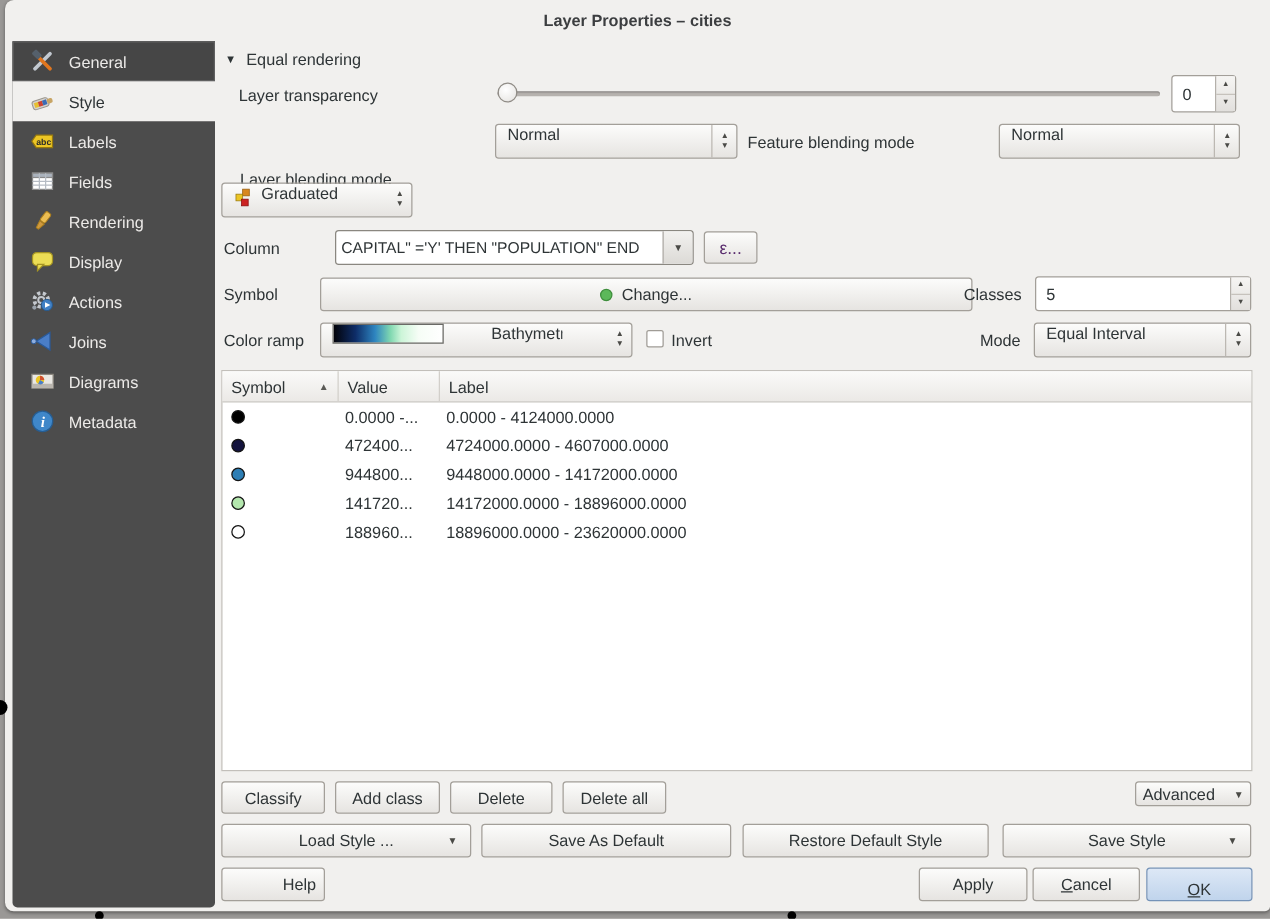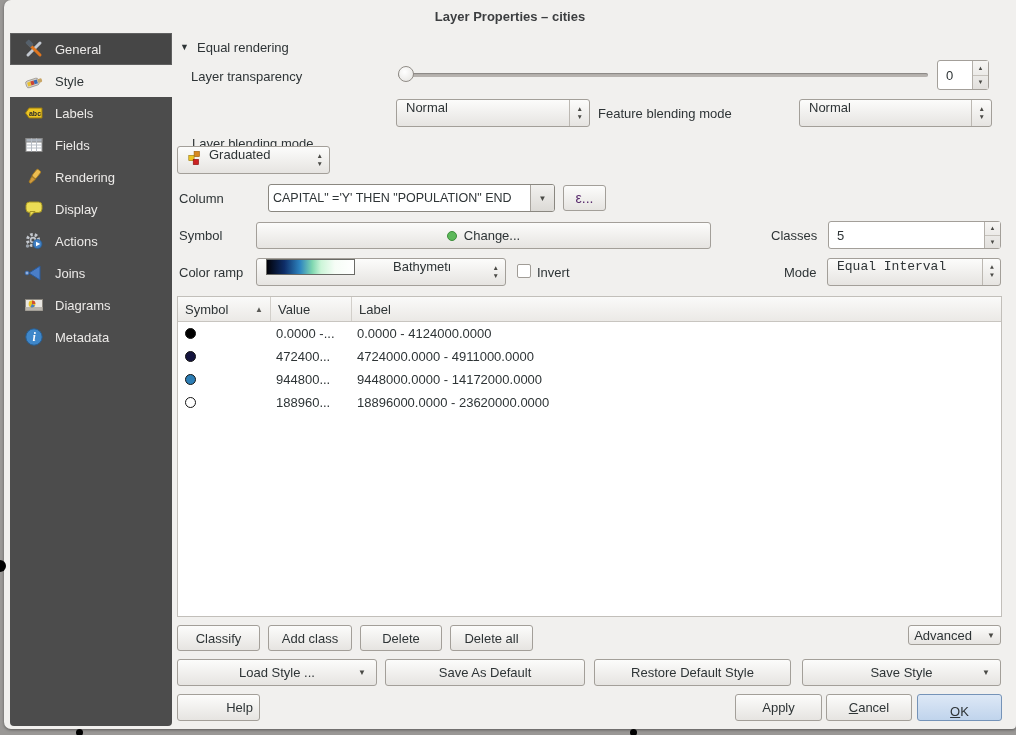--- a/index.html
+++ b/index.html
@@ -281,21 +281,21 @@
   </div>
 
   <span class="lbl" style="left:175px;top:191px;">Column</span>
   <div class="combo-edit" style="left:264px;top:184px;width:287px;height:28px;">
     <span class="combo-edit-text">CAPITAL" ='Y' THEN "POPULATION" END</span>
     <span class="drop-btn">▼</span>
   </div>
   <button class="btn" style="left:559px;top:185px;width:43px;height:26px;color:#5a2d6e;font-size:14px;">ε...</button>
 
   <span class="lbl" style="left:175px;top:228px;">Symbol</span>
-  <button class="btn" style="left:252px;top:222px;width:455px;height:27px;">
+  <button class="btn" style="left:252px;top:222px;width:522px;height:27px;">
     <span class="dot-green"></span>
     <span>Change...</span>
   </button>
   <span class="lbl" style="left:767px;top:228px;">Classes</span>
   <div class="spinbox" style="left:824px;top:221px;width:173px;height:28px;">
     <span class="spin-val">5</span>
     <span class="spin-btns">
         <span class="sb">▲</span>
         <span class="sb">▼</span>
       </span>
@@ -306,21 +306,21 @@
     <span class="ramp-swatch" style="background: linear-gradient(to right, rgb(2, 2, 8) 0%, rgb(14, 45, 104) 20%, rgb(46, 133, 192) 38%, rgb(127, 215, 176) 52%, rgb(204, 245, 216) 62%, rgb(246, 253, 246) 78%, rgb(255, 255, 255) 100%);"></span>
     <span class="combo-text">Bathymetry</span>
     <span class="spins" style="border-left:none;">
         <span>▲</span>
         <span>▼</span>
       </span>
   </div>
   <span class="checkbox" style="left:513px;top:264px;"></span>
   <span class="lbl" style="left:533px;top:265px;">Invert</span>
   <span class="lbl" style="left:780px;top:265px;">Mode</span>
-  <div class="combo" style="left:823px;top:258px;width:174px;height:28px;font-family:Liberation Mono, monospace;">
+  <div class="combo" style="left:823px;top:258px;width:174px;height:28px;">
     <span class="combo-text">Equal Interval</span>
     <span class="spins">
         <span>▲</span>
         <span>▼</span>
       </span>
   </div>
 
   <div class="tbl">
     <div class="tbl-header">
       <div class="th th-symbol">
@@ -340,28 +340,35 @@
           <span class="class-dot" style="background: rgb(0, 0, 0);"></span>
         </div>
       <div class="td-value">0.0000 -...</div>
       <div class="td-label">0.0000 - 4124000.0000</div>
     </div>
     <div class="trow">
       <div class="td-symbol">
           <span class="class-dot" style="background: rgb(20, 20, 62);"></span>
         </div>
       <div class="td-value">472400...</div>
-      <div class="td-label">4724000.0000 - 4911000.0000</div>
+      <div class="td-label">4724000.0000 - 4607000.0000</div>
     </div>
     <div class="trow">
       <div class="td-symbol">
           <span class="class-dot" style="background: rgb(45, 126, 181);"></span>
         </div>
       <div class="td-value">944800...</div>
       <div class="td-label">9448000.0000 - 14172000.0000</div>
+    </div>
+    <div class="trow">
+      <div class="td-symbol">
+          <span class="class-dot" style="background: rgb(180, 231, 174);"></span>
+        </div>
+      <div class="td-value">141720...</div>
+      <div class="td-label">14172000.0000 - 18896000.0000</div>
     </div>
     <div class="trow">
       <div class="td-symbol">
           <span class="class-dot" style="background: rgb(255, 255, 255);"></span>
         </div>
       <div class="td-value">188960...</div>
       <div class="td-label">18896000.0000 - 23620000.0000</div>
     </div>
   </div>
 

